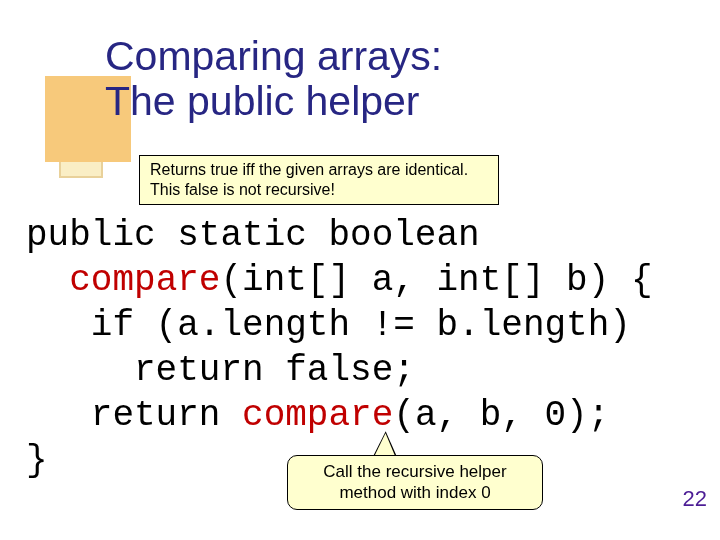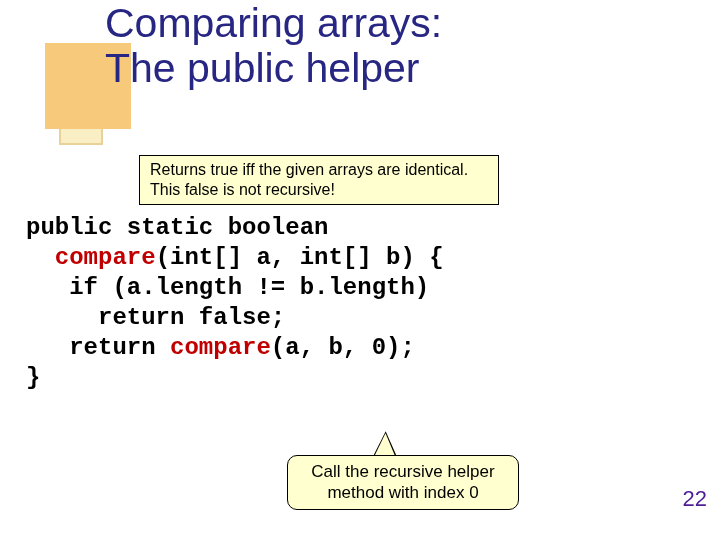--- a/index.html
+++ b/index.html
@@ -11,21 +11,21 @@
     position: relative;
     overflow: hidden;
   }
   .slide {
     width: 720px;
     height: 540px;
     position: relative;
   }
   .title-block {
     position: absolute;
-    top: 1px;
+    top: 34px;
     left: 45px;
   }
   .title-text {
     font-family: Verdana, sans-serif;
     font-size: 41px;
     color: #272683;
     line-height: 1.1;
     position: relative;
     z-index: 2;
     padding-left: 60px;
@@ -61,32 +61,32 @@
     font-size: 16px;
     color: #000;
     z-index: 3;
     line-height: 1.25;
   }
   .code {
     position: absolute;
     top: 213px;
     left: 26px;
     font-family: "Courier New", monospace;
-    font-size: 24px;
-    font-weight: bold;
+    font-size: 36px;
+    font-weight: normal;
     color: #000;
     line-height: 1.25;
     white-space: pre;
   }
   .red { color: #c00000; }
   .callout2 {
     position: absolute;
     bottom: 30px;
     left: 287px;
-    width: 232px;
+    width: 256px;
     background: #ffffcf;
     border: 1.5px solid #000;
     border-radius: 10px;
     padding: 6px 10px;
     font-family: Arial, sans-serif;
     font-size: 17px;
     color: #000;
     text-align: center;
     line-height: 1.2;
     z-index: 3;

